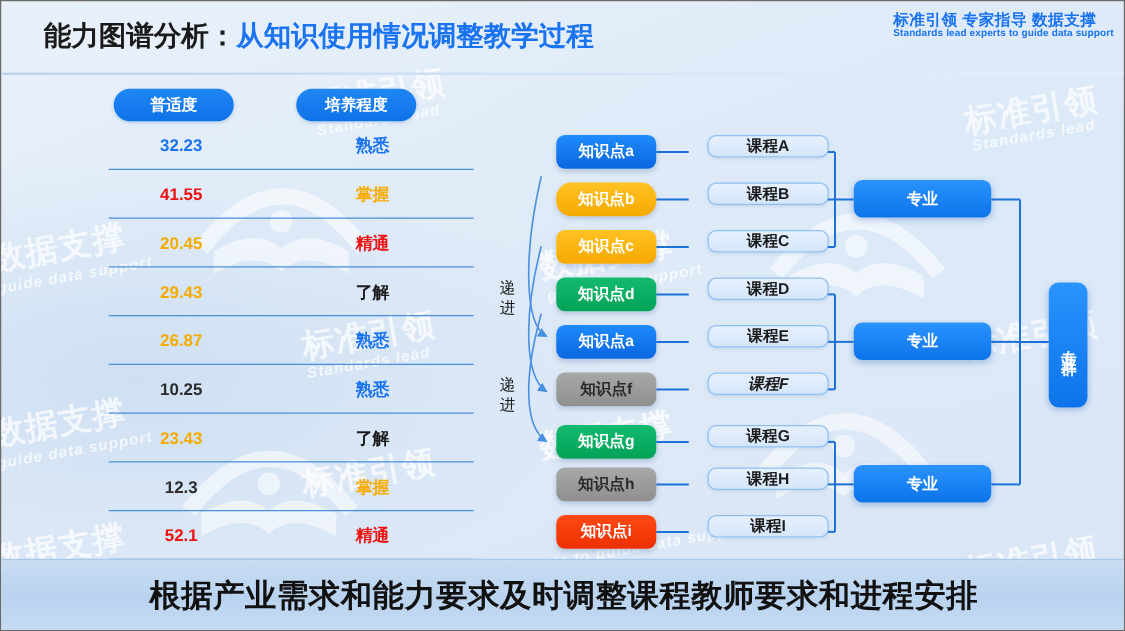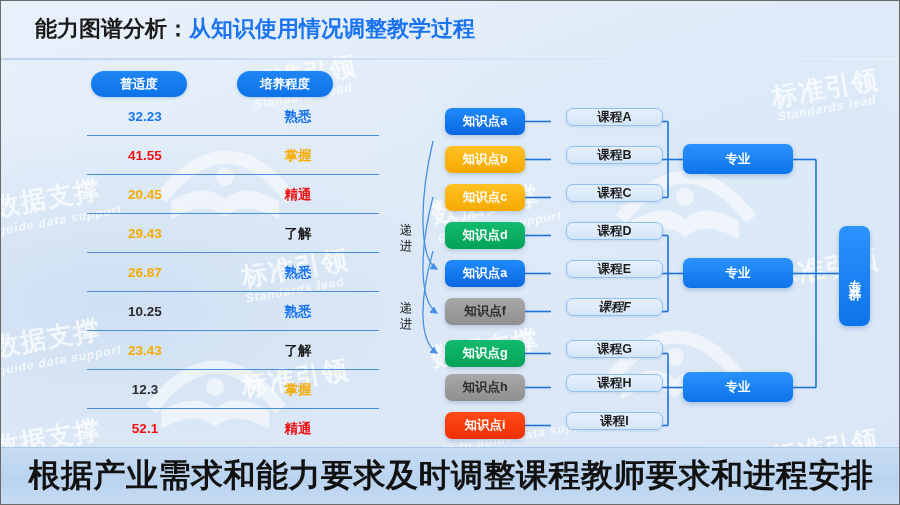--- a/index.html
+++ b/index.html
@@ -196,21 +196,21 @@
     position: absolute;
     left: 0; bottom: 0;
     width: 900px; height: 56px;
     background: linear-gradient(180deg, #c9ddf3 0%, #b9d3ef 55%, #c6dbf2 100%);
     border-top: 1px solid #a9c8e8;
     display: flex;
     align-items: center;
     justify-content: center;
   }
   #bottom-banner-text {
-    font-size: 32px;
+    font-size: 25px;
     font-weight: bold;
     color: #111111;
     letter-spacing: 0.5px;
     white-space: nowrap;
   }
 </style>
 </head>
 <body>
 
 <div id="slide">
@@ -257,20 +257,24 @@
     <path d="M20 80 Q55 60 74 78 Q93 60 128 80 L128 98 Q93 78 74 96 Q55 78 20 98 Z" fill="#ffffff"></path>
     <circle cx="74" cy="56" r="9" fill="#ffffff"></circle>
   </svg>
 
   <div id="header-bar">
     <div id="page-title">
       <span>能力图谱分析：</span><span class="accent">从知识使用情况调整教学过程</span>
     </div>
 
     <div id="brand">
+      <div id="brand-text">
+        <span id="brand-cn">标准引领 专家指导 数据支撑</span>
+        <span id="brand-en">Standards lead experts to guide data support</span>
+      </div>
     </div>
 
     <div id="header-rule"></div>
   </div>
 
   <div id="metrics-table">
     <div class="pill-row">
       <div class="pill">普适度</div>
       <div class="pill">培养程度</div>
     </div>
@@ -373,21 +377,21 @@
           <path d="M0,0 L6,3 L0,6 z" fill="#4a90e2"></path>
         </marker>
       </defs>
     </svg>
 
     <div class="prog-label" style="top:222px;">递进</div>
     <div class="prog-label" style="top:300px;">递进</div>
 
     <div id="kp-layer">
         <div class="node kp c-blue" style="top: 107px;">知识点a</div>
-        <div class="node kp c-orange" style="top: 145px;">知识点b</div>
+        <div class="node kp c-orange" style="top: 145px; border-radius: 12px;">知识点b</div>
         <div class="node kp c-orange" style="top: 183px;">知识点c</div>
         <div class="node kp c-green" style="top: 221px;">知识点d</div>
         <div class="node kp c-blue" style="top: 259px;">知识点a</div>
         <div class="node kp c-gray" style="top: 297px;">知识点f</div>
         <div class="node kp c-green" style="top: 339px;">知识点g</div>
         <div class="node kp c-gray" style="top: 373px;">知识点h</div>
         <div class="node kp c-red" style="top: 411px;">知识点i</div>
       </div>
     <div id="course-layer">
         <div class="node course" style="top: 107px;">课程A</div>

